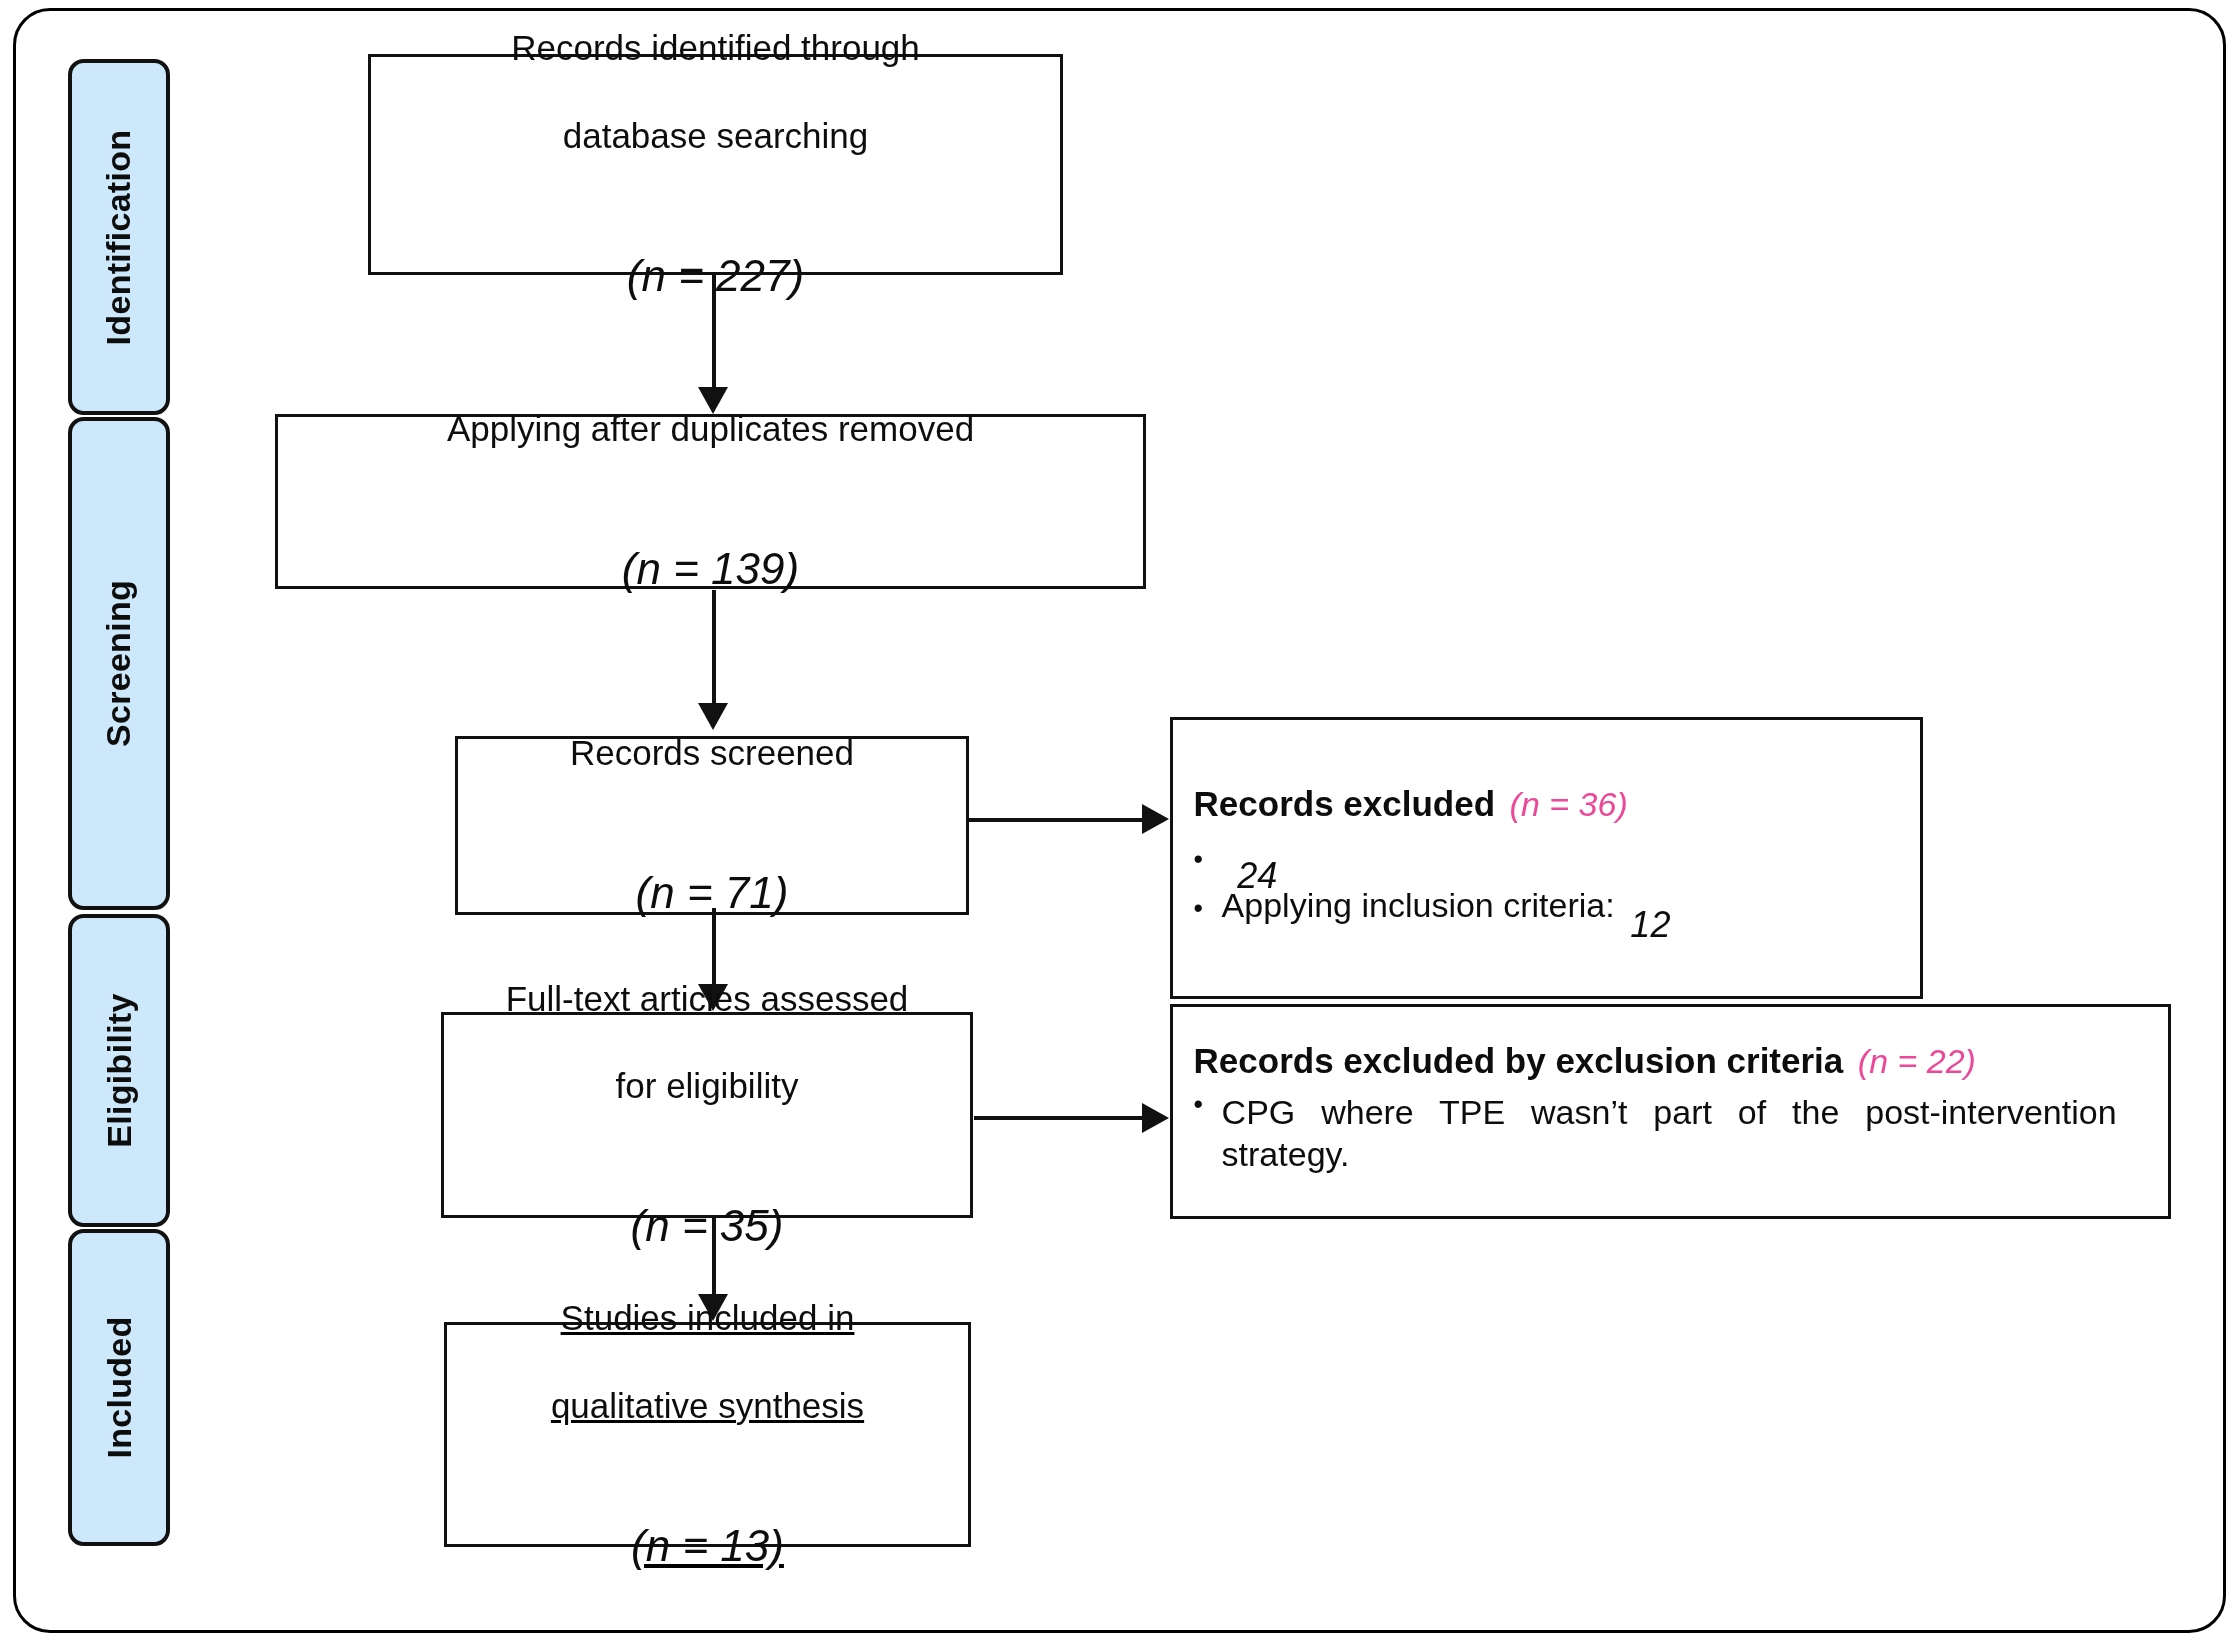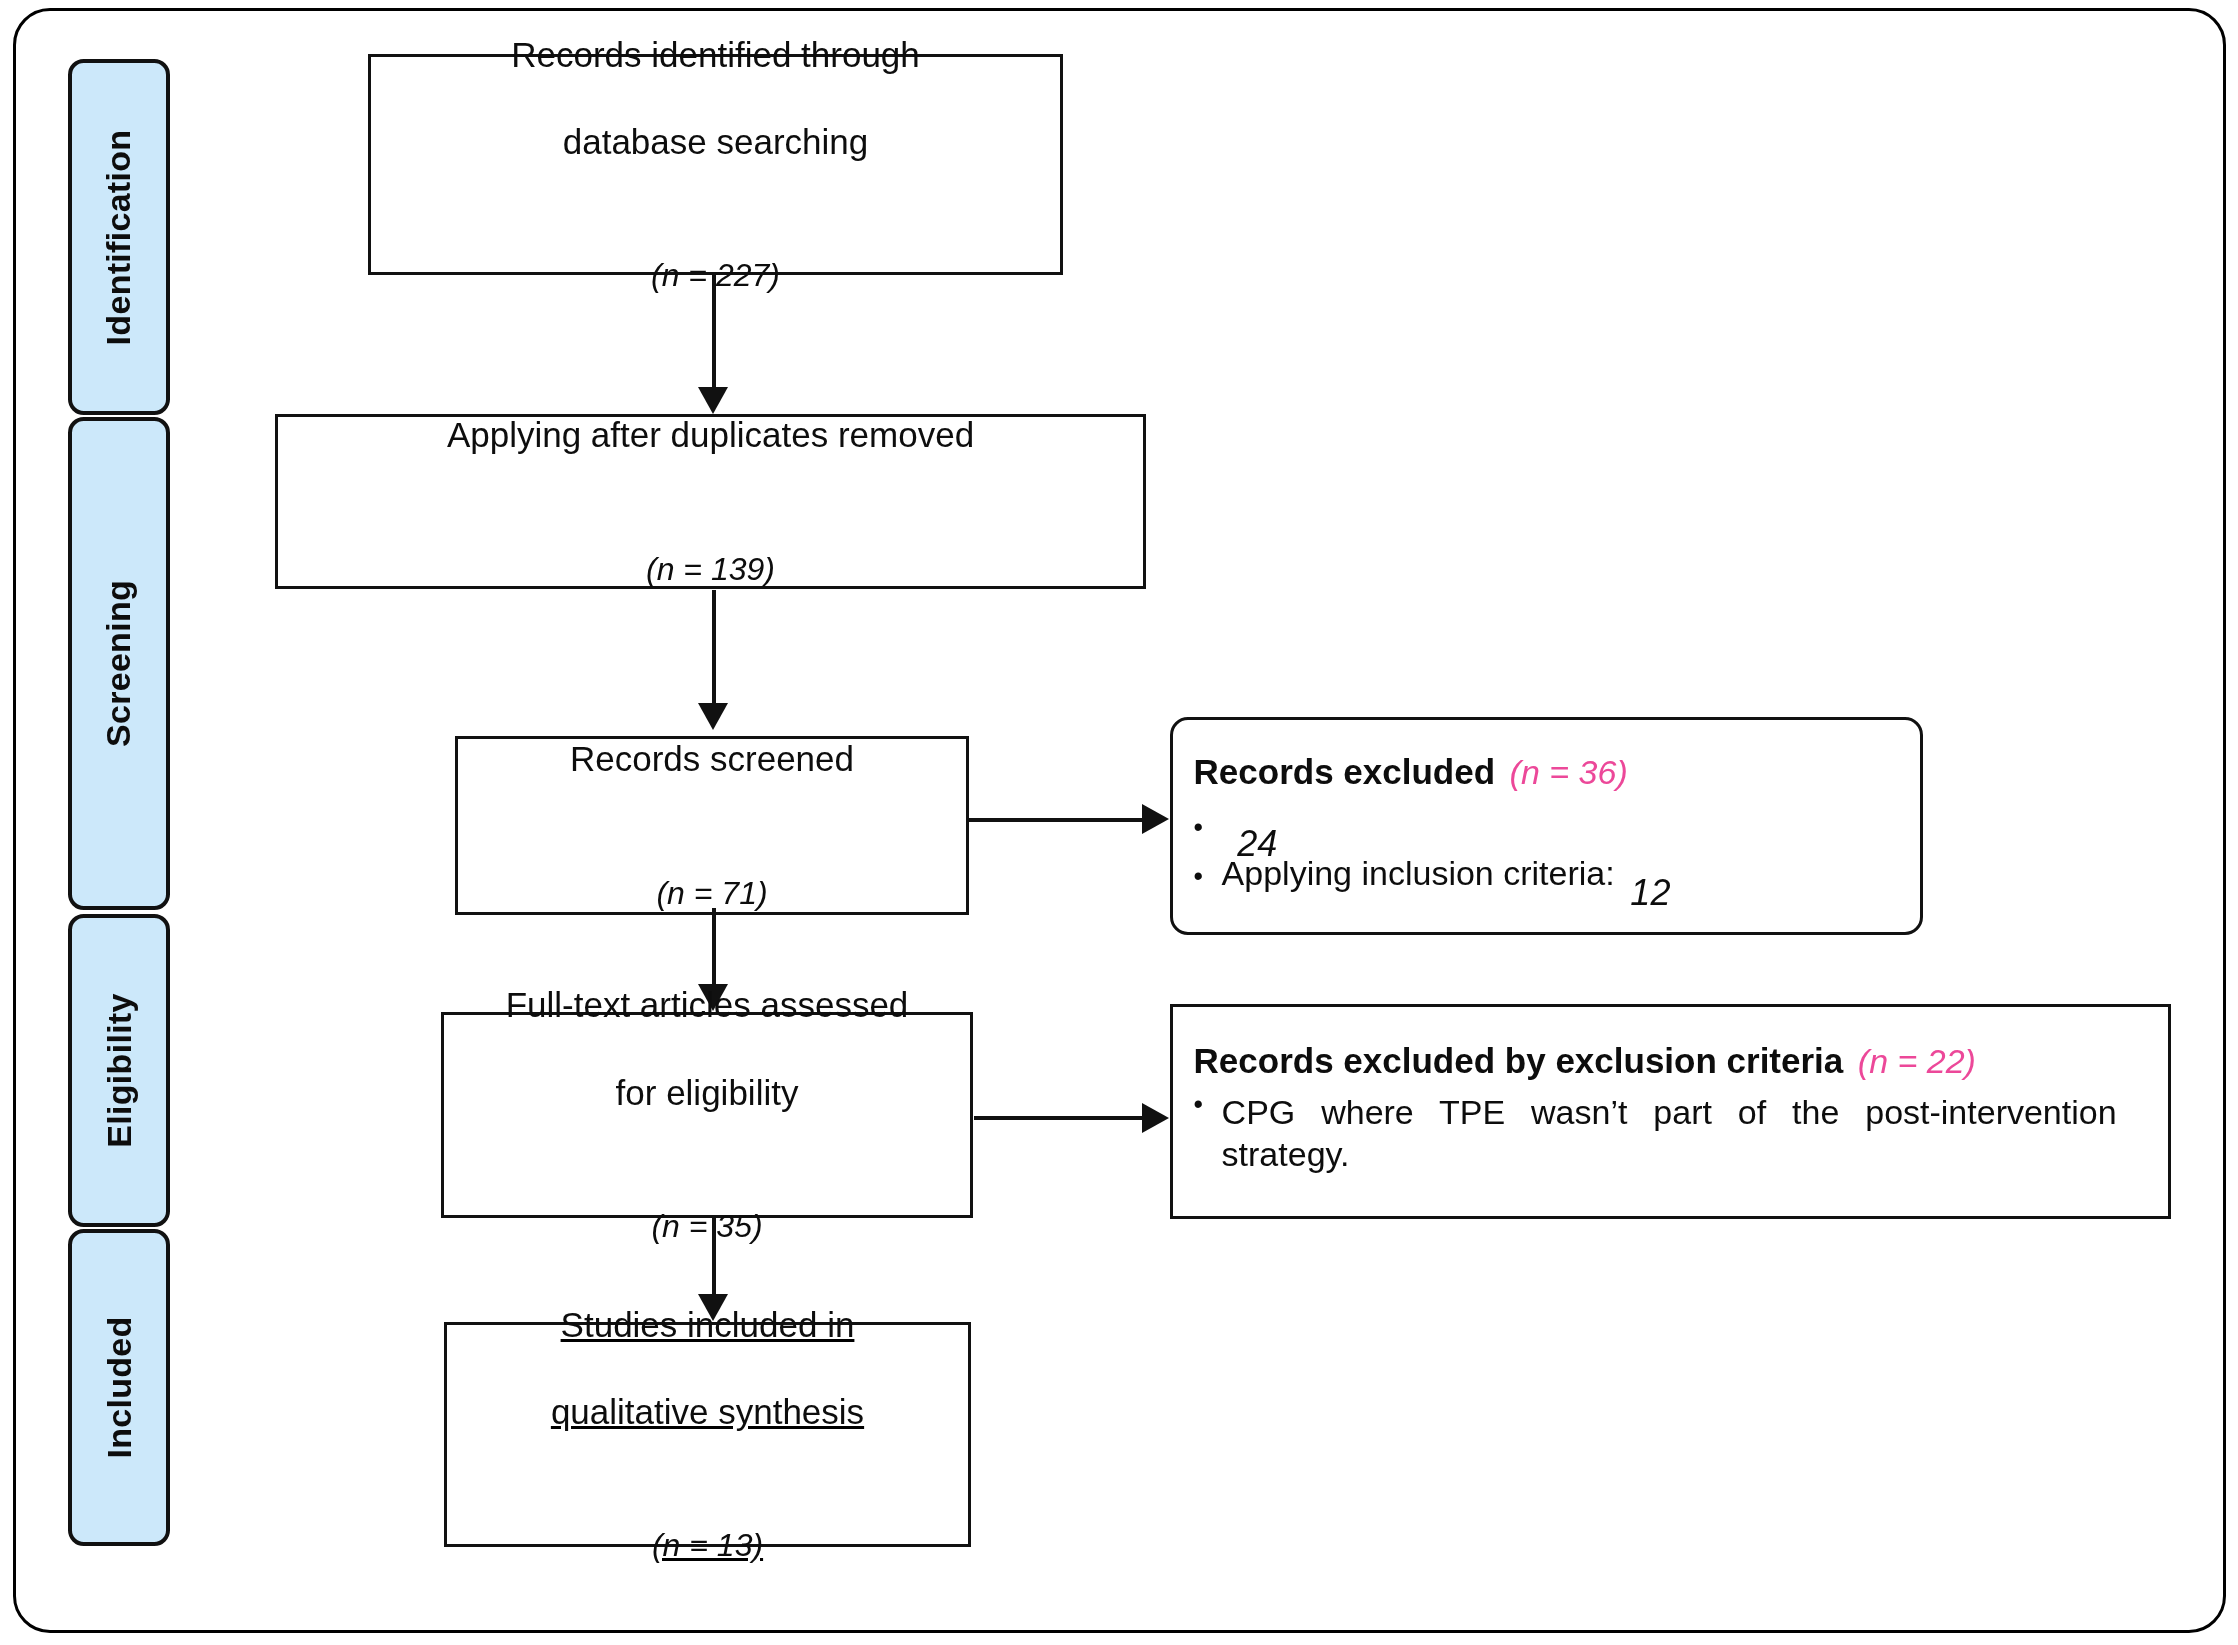--- a/index.html
+++ b/index.html
@@ -58,21 +58,21 @@
   }
   .flow-box.centered{ align-items:center; text-align:center;gap:48px; }
 
   .box-line{
     font-size:35px;
     color:#0d0d0d;
     line-height:1.12;
     white-space:nowrap;
   }
   .box-n{
-    font-size:32px;
+    font-size:44px;
     font-style:italic;
     color:#0d0d0d;
     white-space:nowrap;
     text-align:center;
   }
   .gap-lg{ height:40px; }
 
   
   .excl-box{ padding:13.3px 18px 13.3px 20.6px; }
   .excl-head{
@@ -196,21 +196,21 @@
 
   <div class="flow-box centered" style="left:455px;top:736px;width:514px;height:179px;">
     <div class="box-line">Records screened</div>
     <div class="gap-lg"></div>
     <div class="box-n">(n = 71)</div>
   </div>
 
   <div class="conn-h" style="left:969px;top:818px;width:175px;"></div>
   <div class="arrow-right" style="left:1142px;top:804px;"></div>
 
-  <div class="flow-box excl-box" style="left:1170px;top:717px;width:753px;height:218px;border-radius:18px;">
+  <div class="flow-box excl-box" style="left:1170px;top:717px;width:753px;height:282px;">
     <div class="excl-head">
       <span class="excl-title">Records excluded</span>
       <span class="excl-n">(n = 36)</span>
     </div>
 
     <div class="bullet-row">
       <span class="bullet-dot">•</span>
       <span class="bullet-num">24</span>
     </div>
 

